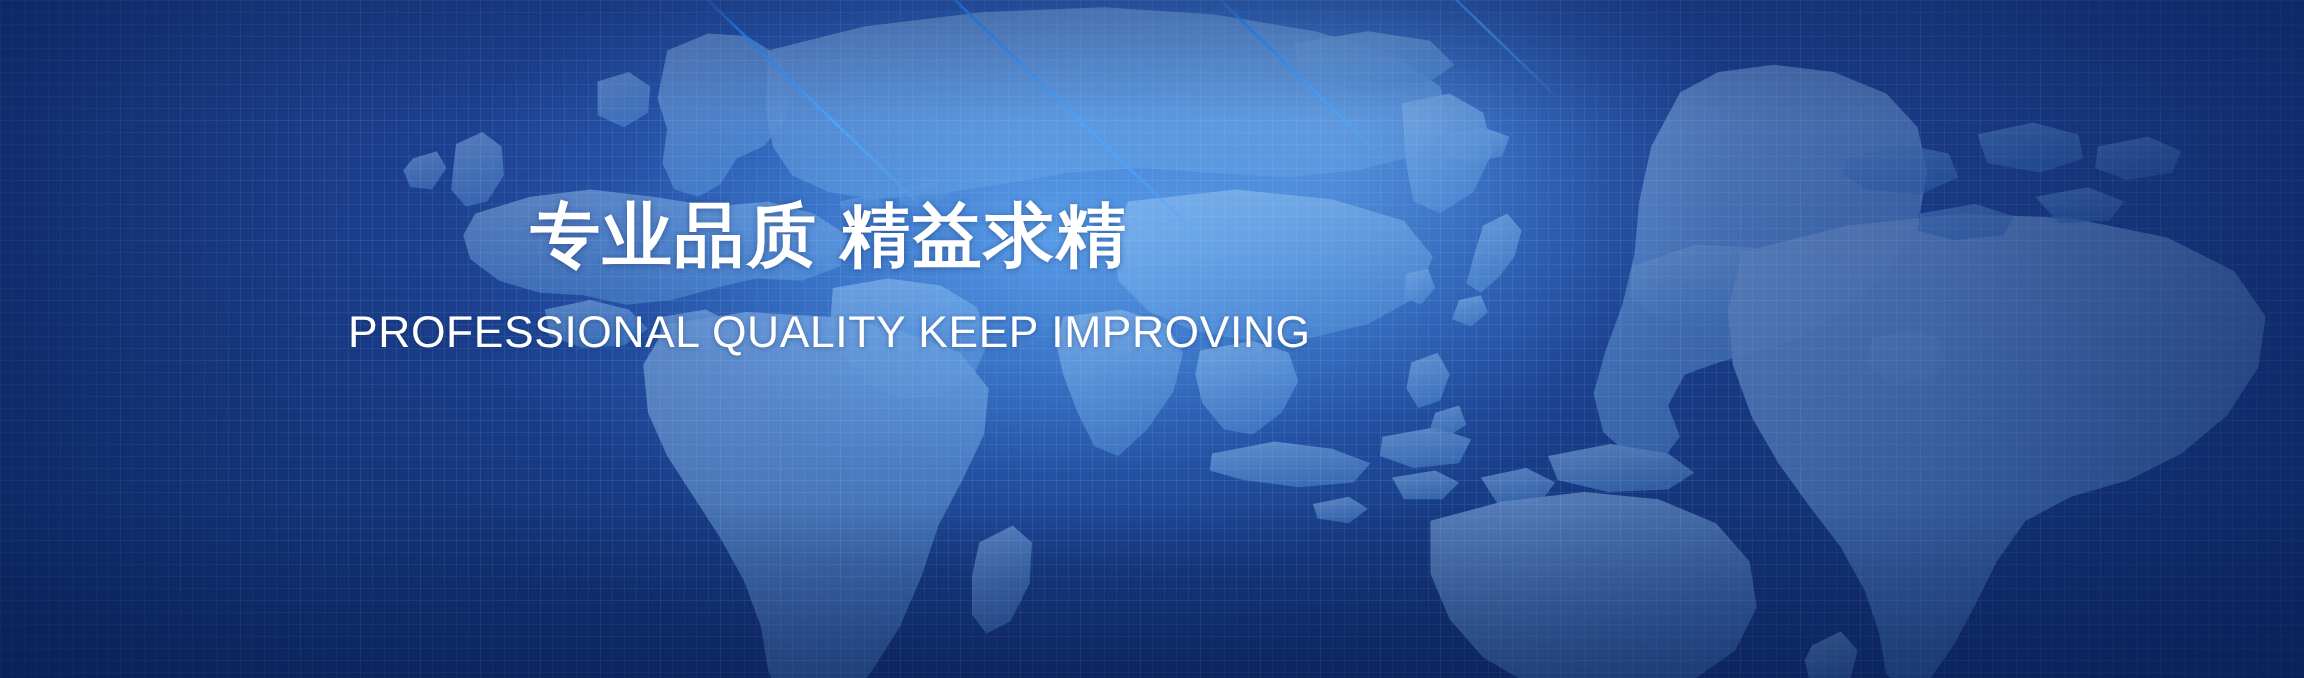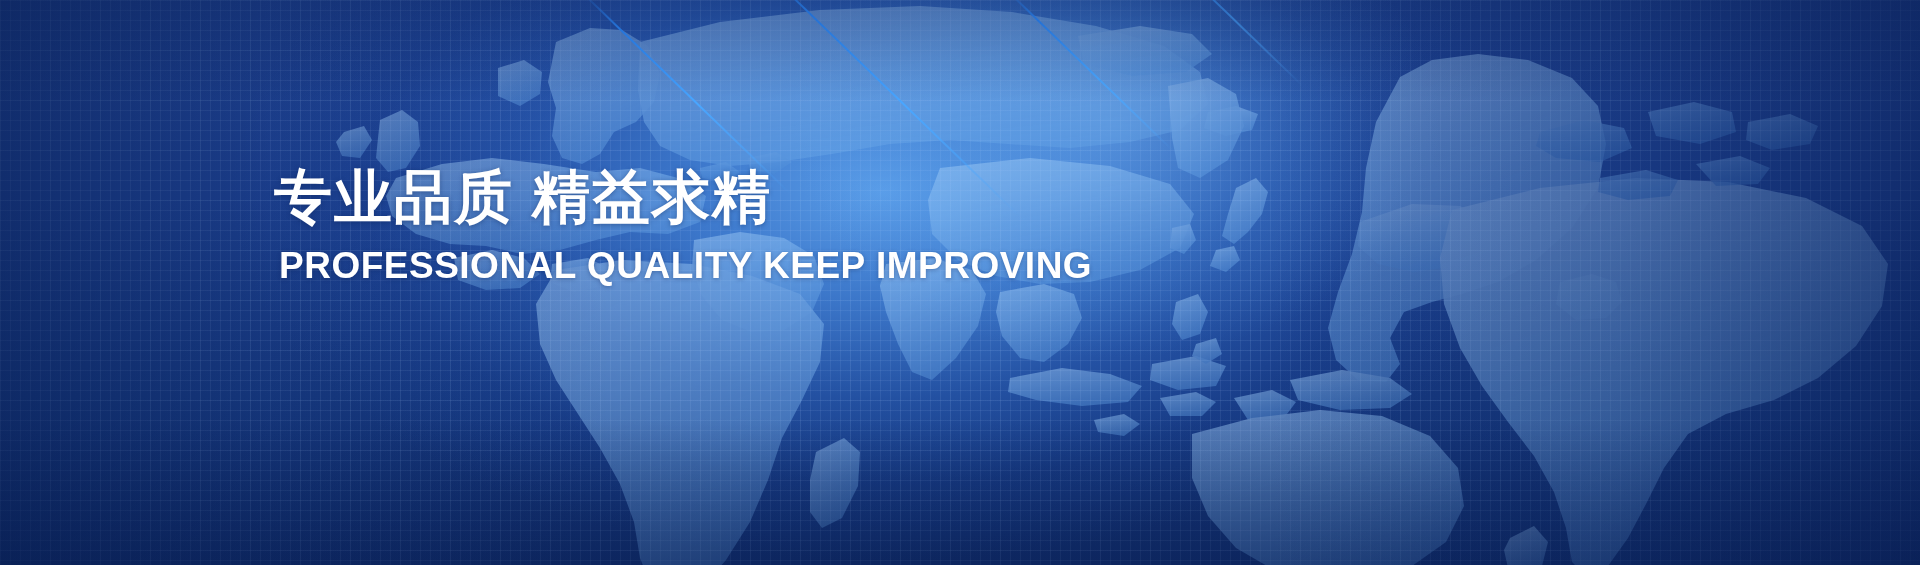--- a/index.html
+++ b/index.html
@@ -5,20 +5,21 @@
   html,body{margin:0;padding:0;background:#0d2a6b;}
   *{box-sizing:border-box;}
 
   .banner{
     position:relative;
     width:1920px;
     height:565px;
     overflow:hidden;
     background:#a21caf;
     font-family:"Liberation Sans","DejaVu Sans",sans-serif;
+    text-align:center;
   }
 
   
   .bg-base{
     position:absolute; inset:0;
     background:
       linear-gradient(180deg,#1d3f8d 0%,#1c3f8e 35%,#16387f 70%,#112e6d 100%);
   }
 
   
@@ -101,26 +102,26 @@
     margin:0;
     color:#ffffff;
     font-size:58px;
     line-height:1.0;
     font-weight:700;
     letter-spacing:2px;
     white-space:nowrap;
     text-shadow:0 1px 5px rgba(8,30,80,0.40);
   }
   .headline-en{
-    margin:5px;
+    margin:16px;
     padding-top:16px;
     color:#ffffff;
     font-size:37px;
     line-height:1.05;
-    font-weight:700;
+    font-weight:400;
     letter-spacing:0.5px;
     white-space:nowrap;
     text-shadow:0 1px 4px rgba(8,30,80,0.35);
   }
 </style>
 </head>
 <body>
 
 <div class="banner">
 

